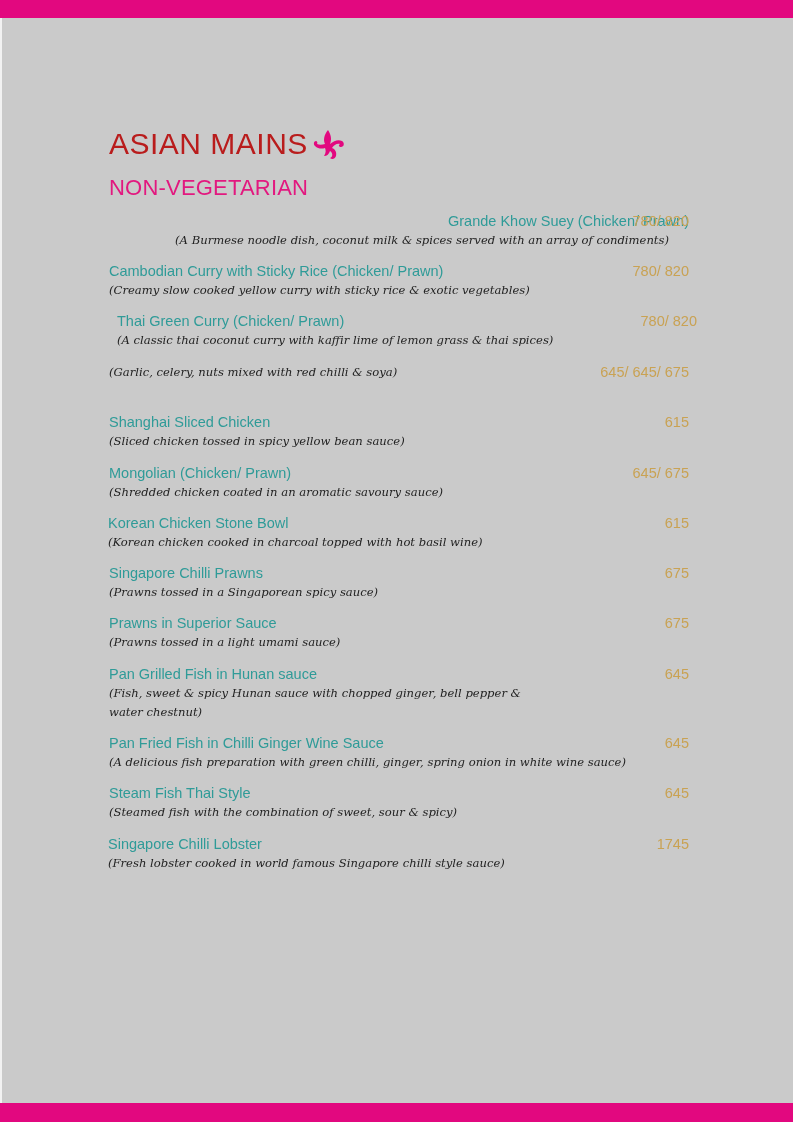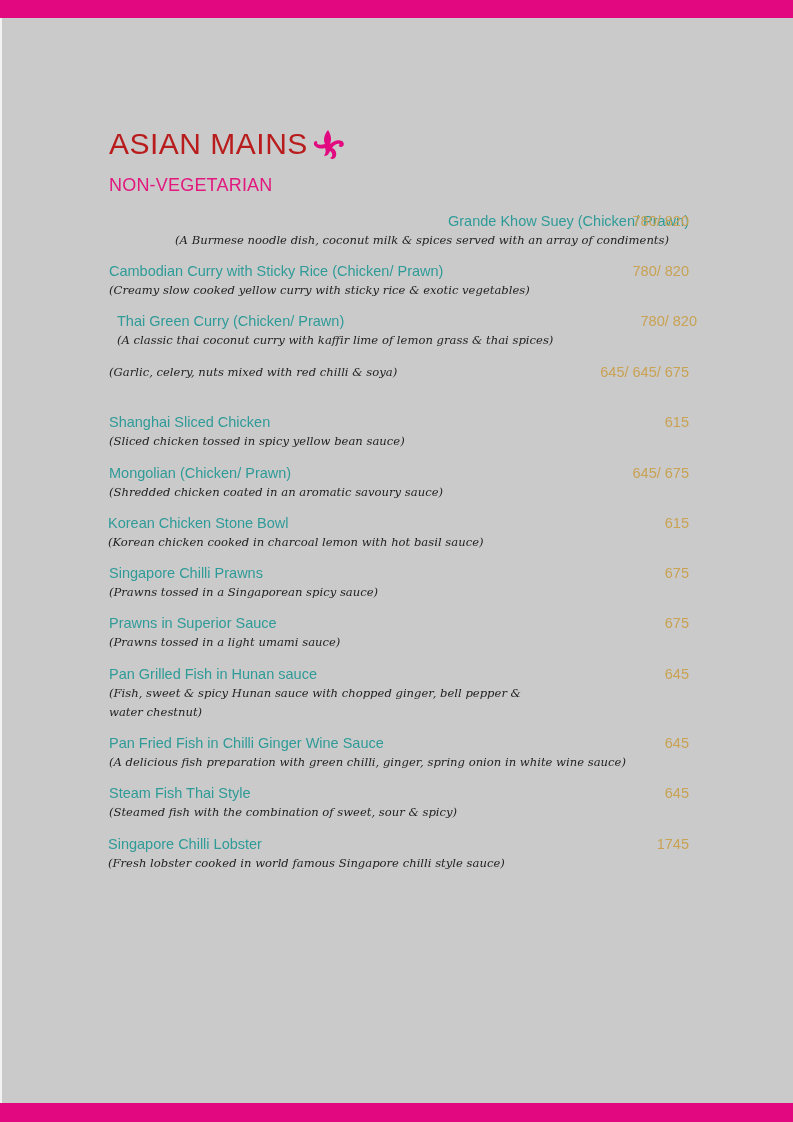--- a/index.html
+++ b/index.html
@@ -18,21 +18,21 @@
     position: absolute; left: 0; bottom: 0; width: 793px; height: 19px; background: #e2087f;
   }
   .title-row {
     position: absolute; left: 109px; top: 126px; display: flex; align-items: center;
   }
   .title {
     font-size: 30px; color: #b91c1c; letter-spacing: 0.5px; font-weight: normal; line-height: 36px;
   }
   .ornament { width: 40px; height: 34px; margin-left: 0px; margin-top: 2px; }
   .subtitle {
-    position: absolute; left: 109px; top: 175px; font-size: 18px; color: #e2187f; letter-spacing: 0.2px;
+    position: absolute; left: 109px; top: 175px; font-size: 22px; color: #e2187f; letter-spacing: 0.2px;
   }
   .menu {
     position: absolute; left: 109px; top: 212px; width: 580px;
   }
   .item { position: relative; }
   .item-name {
     font-size: 14.5px; color: #2f9b98; line-height: 19px; white-space: nowrap;
   }
   .item-desc {
     font-family: "DejaVu Serif", "Liberation Serif", serif; font-style: italic;
@@ -83,21 +83,21 @@
     <div class="item-desc wide">(Sliced chicken tossed in spicy yellow bean sauce)</div>
     <div class="item-price">615</div>
   </div>
   <div class="item" style="position:absolute; top:252px; left:0; width:580px;">
     <div class="item-name">Mongolian (Chicken/ Prawn)</div>
     <div class="item-desc wide">(Shredded chicken coated in an aromatic savoury sauce)</div>
     <div class="item-price">645/ 675</div>
   </div>
   <div class="item" style="position:absolute; top:302px; left:-1px; width:581px;">
     <div class="item-name">Korean Chicken Stone Bowl</div>
-    <div class="item-desc wide">(Korean chicken cooked in charcoal lemon with hot basil sauce)</div>
+    <div class="item-desc wide">(Korean chicken cooked in charcoal topped with hot basil wine)</div>
     <div class="item-price">615</div>
   </div>
   <div class="item" style="position:absolute; top:352px; left:0; width:580px;">
     <div class="item-name">Singapore Chilli Prawns</div>
     <div class="item-desc wide">(Prawns tossed in a Singaporean spicy sauce)</div>
     <div class="item-price">675</div>
   </div>
   <div class="item" style="position:absolute; top:402px; left:0; width:580px;">
     <div class="item-name">Prawns in Superior Sauce</div>
     <div class="item-desc wide">(Prawns tossed in a light umami sauce)</div>

